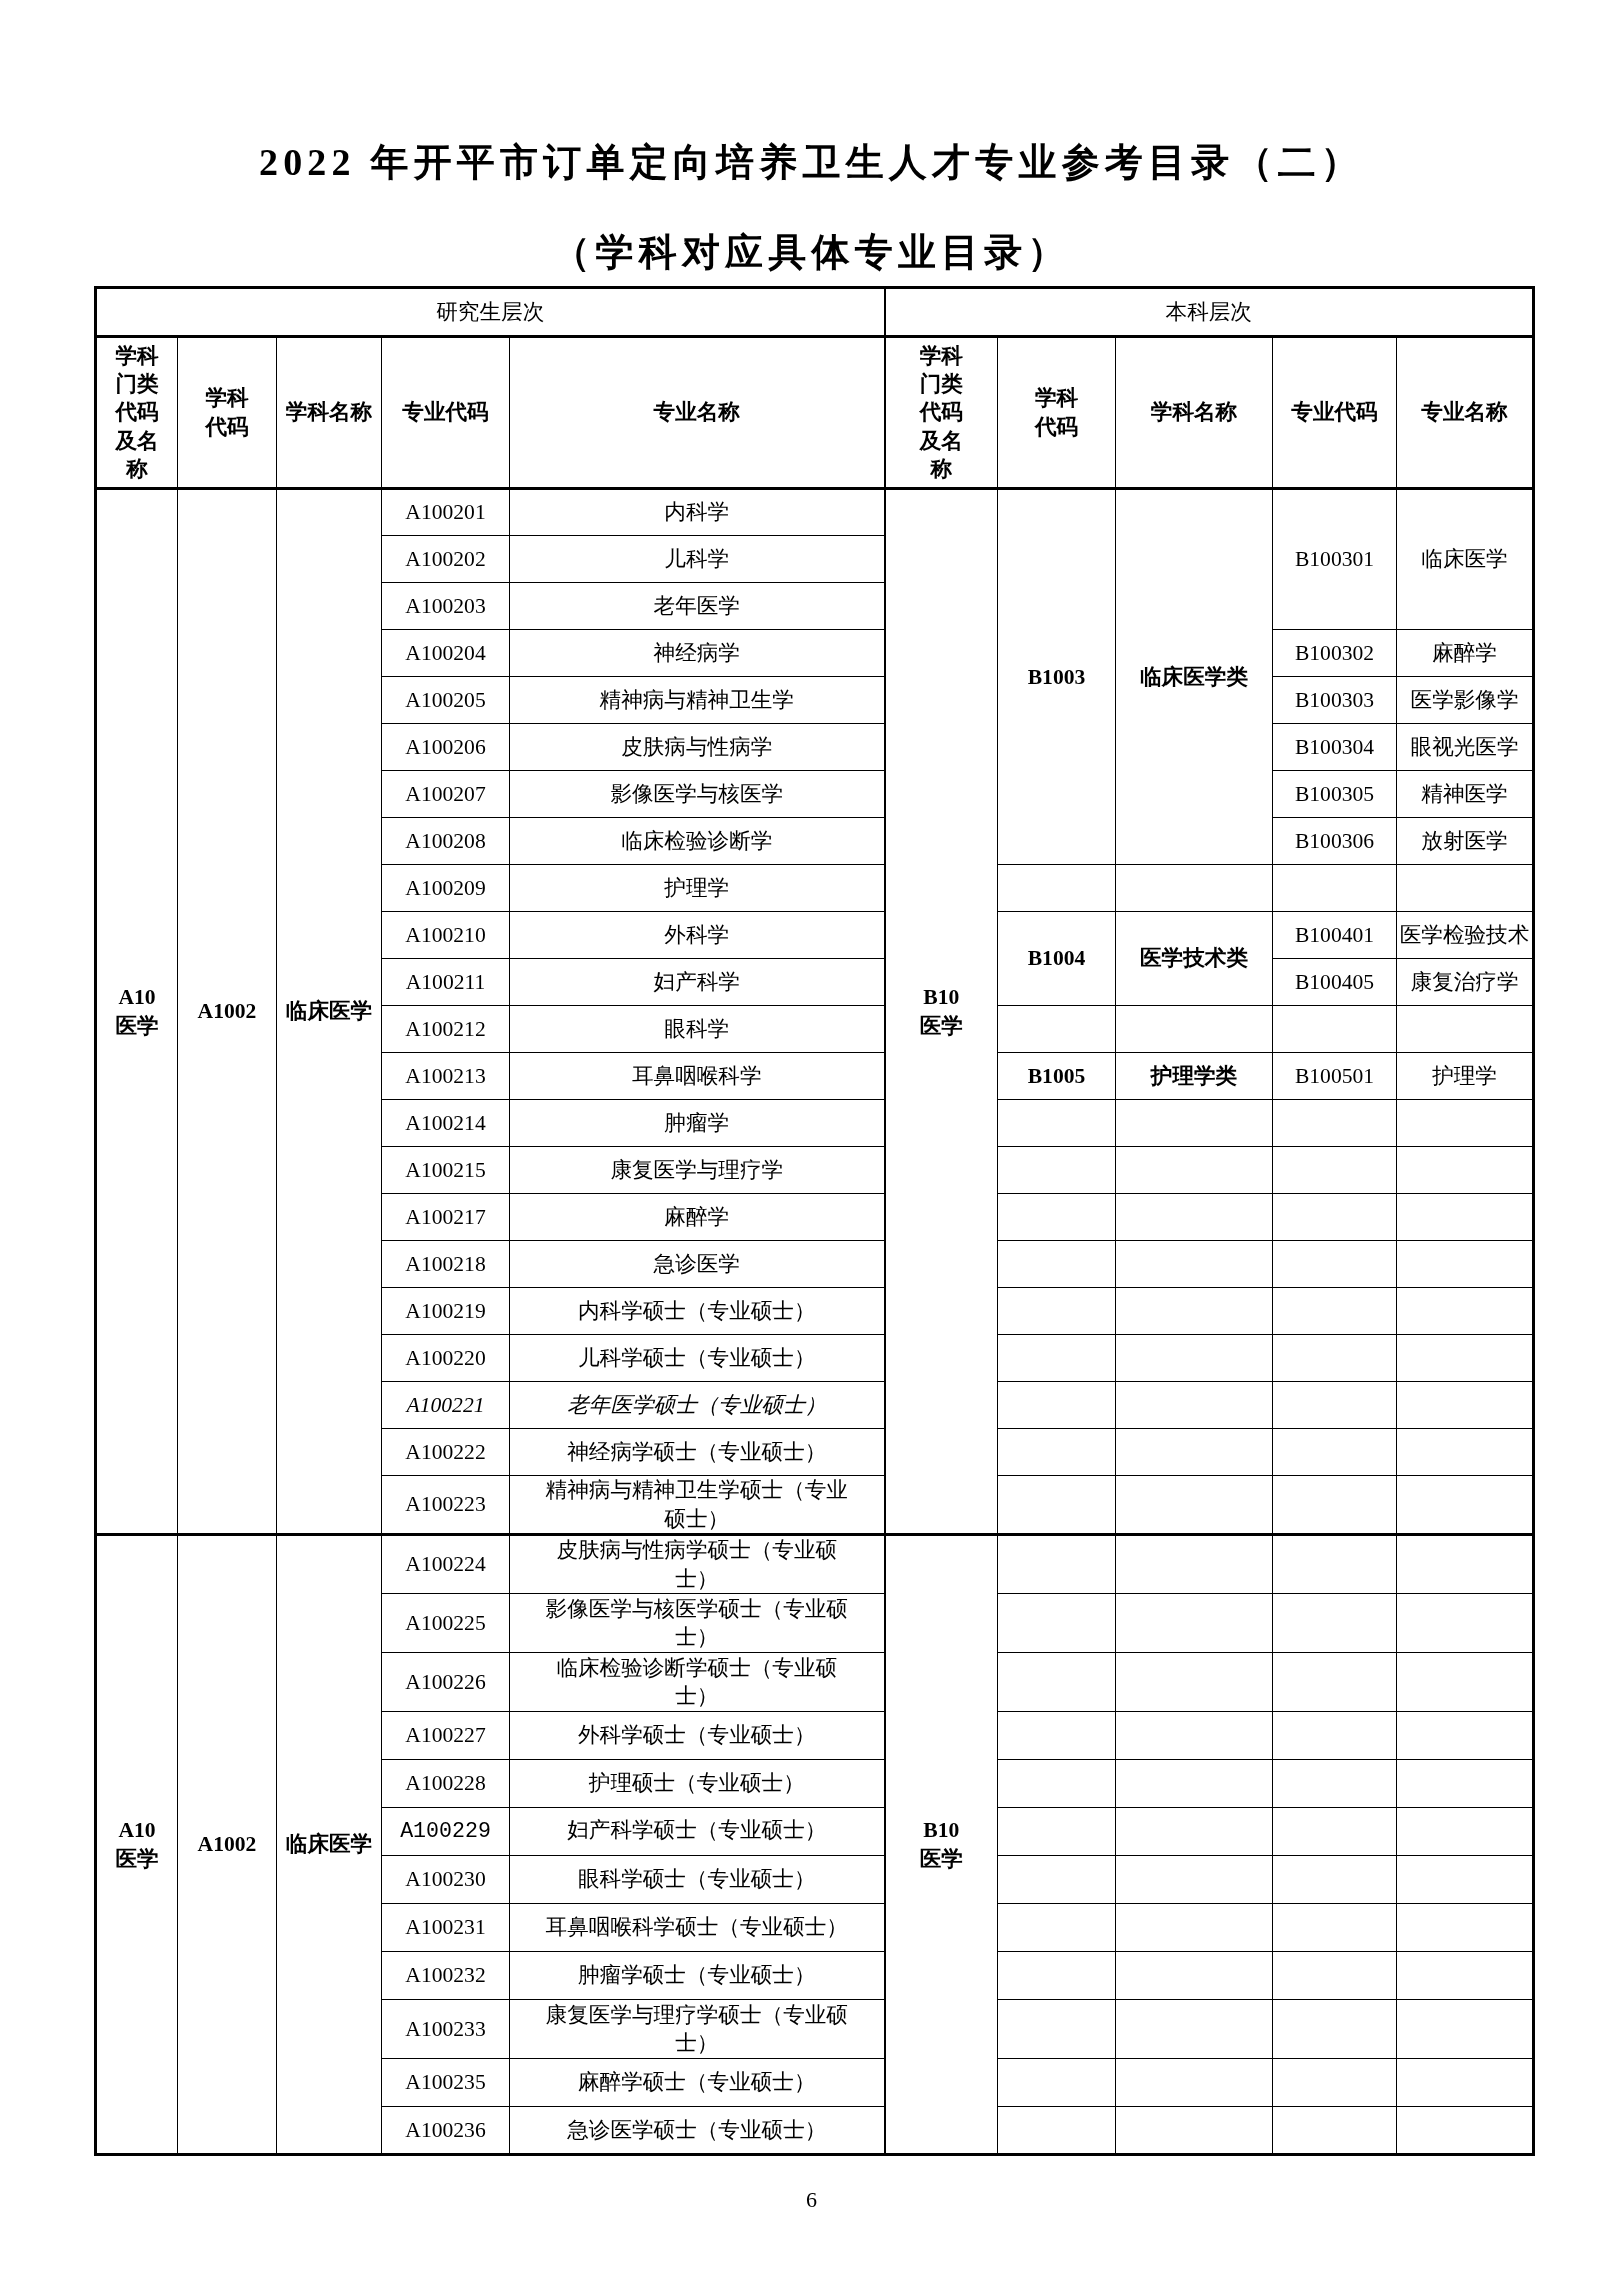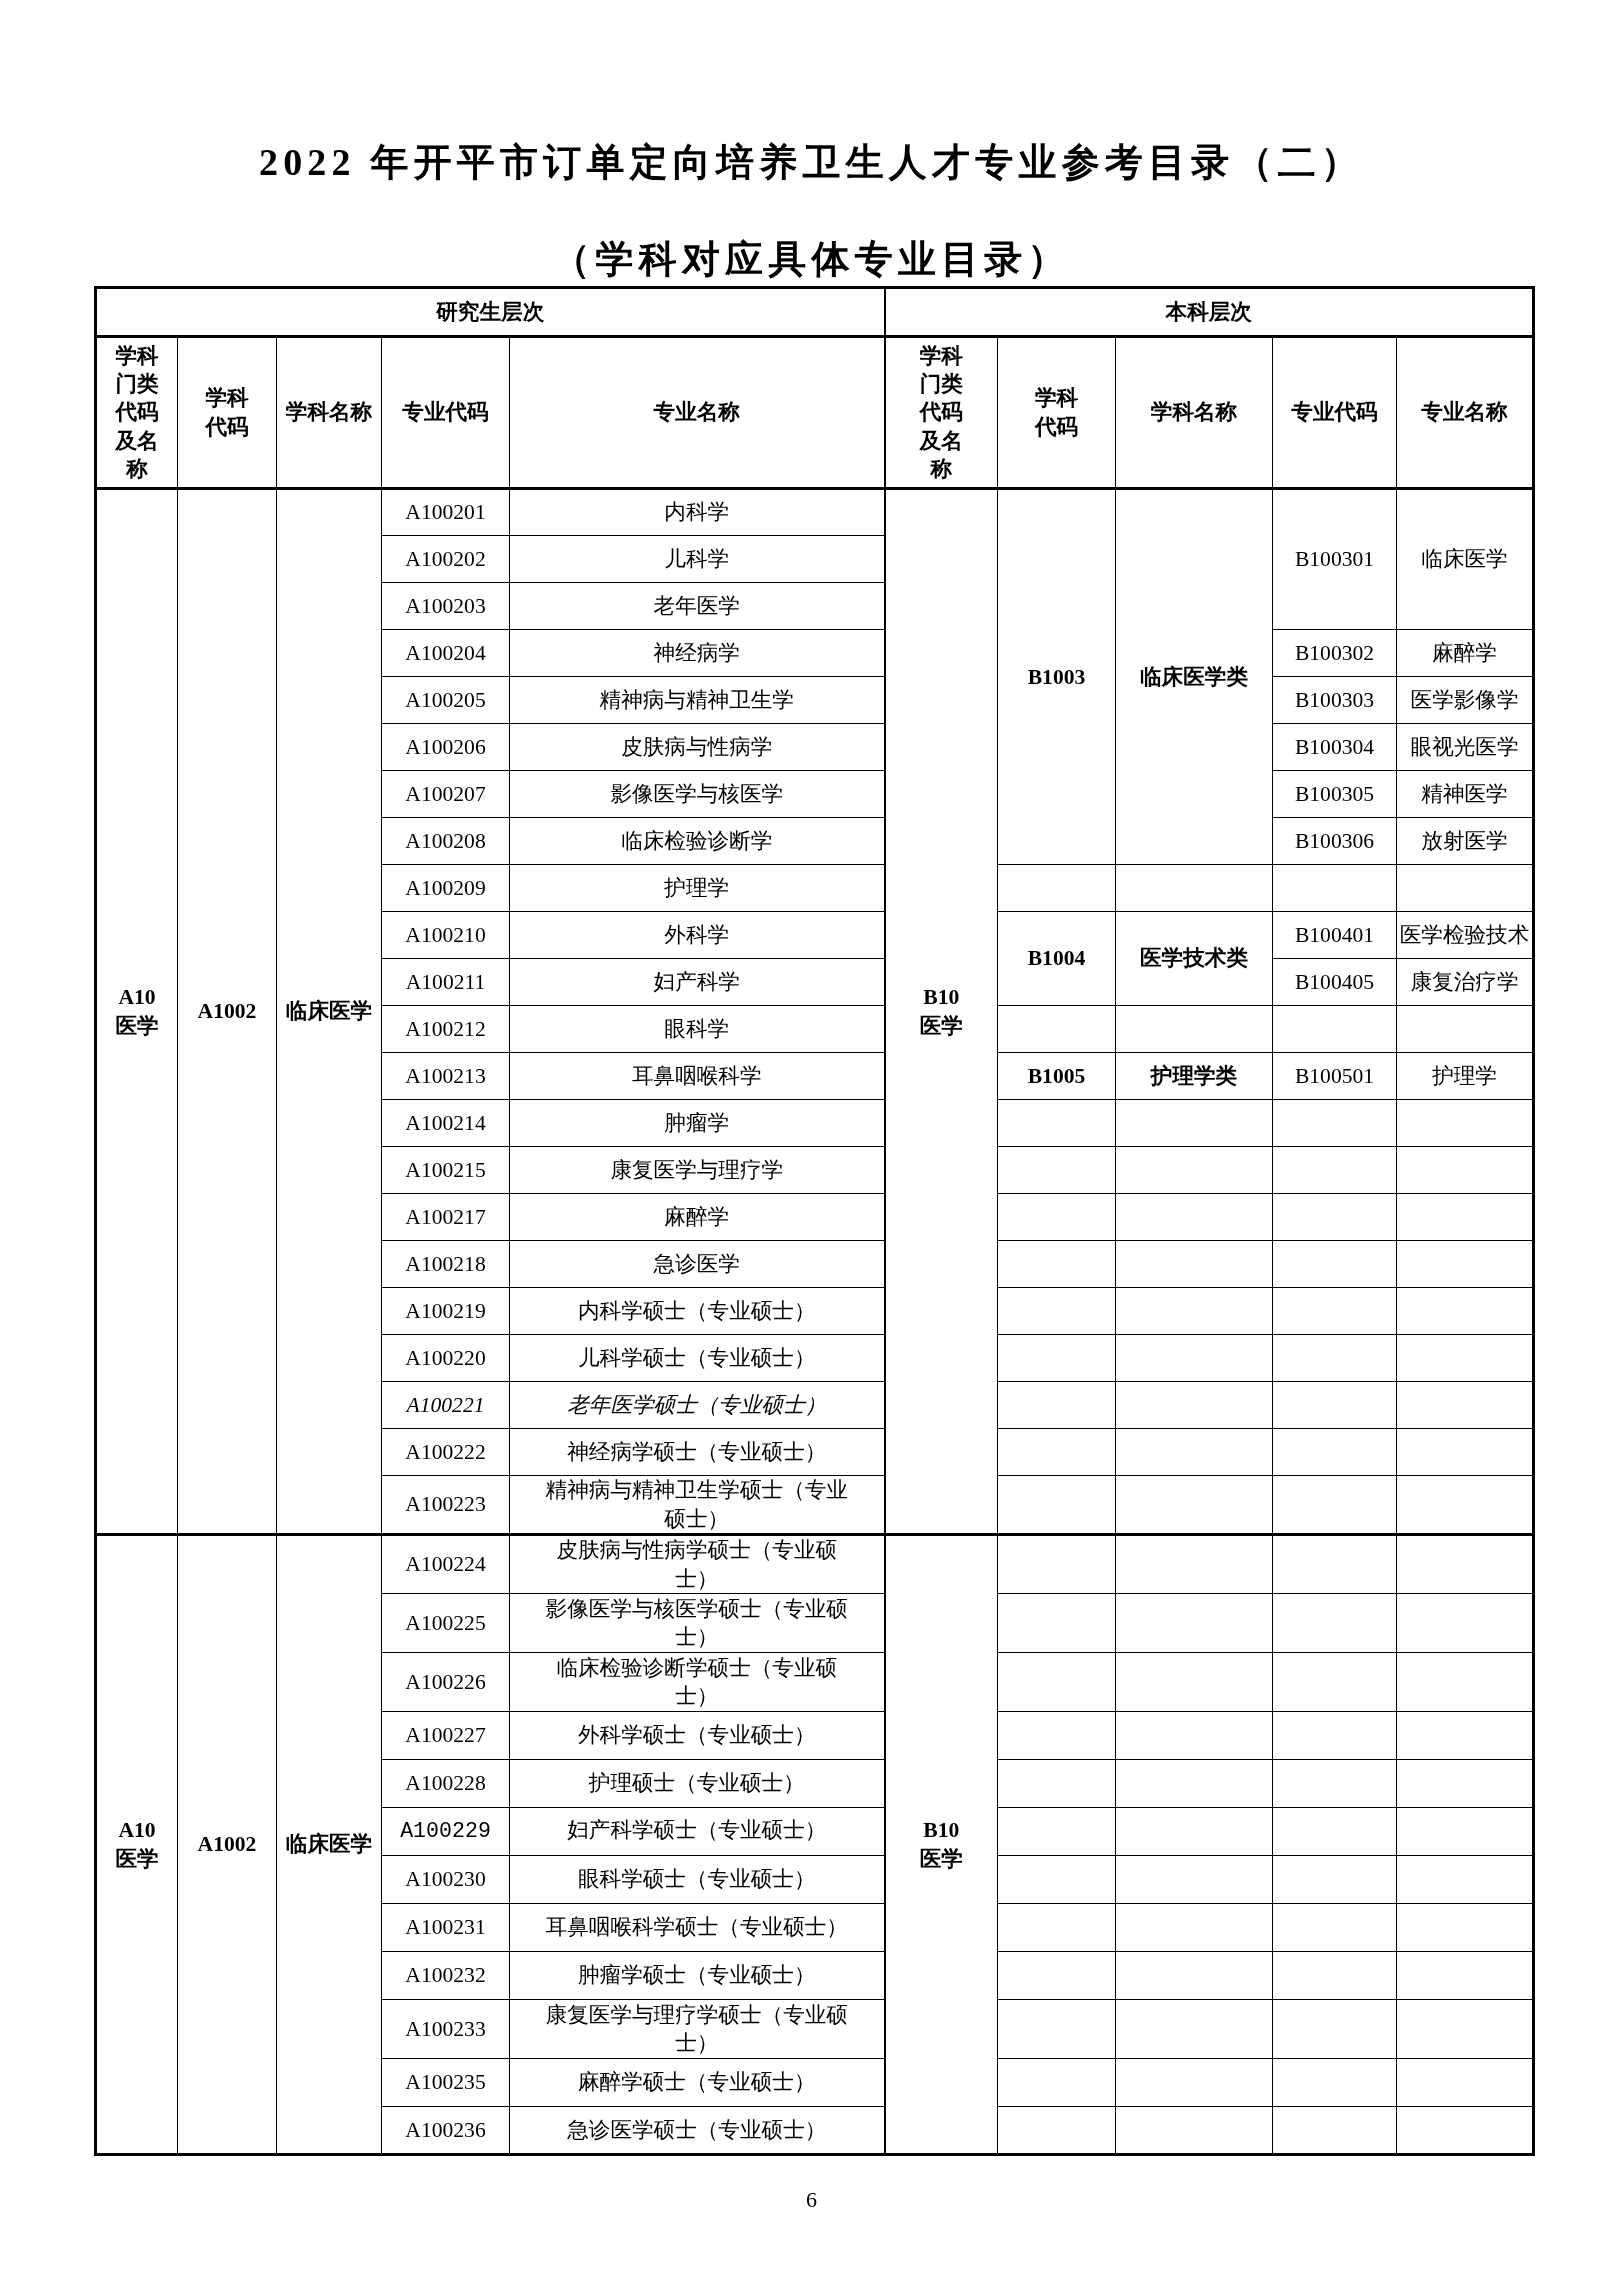--- a/index.html
+++ b/index.html
@@ -9,37 +9,37 @@
     color:#000;
   }
   .page { position:relative; width:1623px; height:2295px; background:#fff; overflow:hidden;border-radius:19px; }
 
   .title {
     position:absolute; left:0; top:139px; width:100%;
     text-align:center; font-size:38px; font-weight:bold;
     letter-spacing:5.2px; line-height:47px; margin:0;
   }
   .subtitle {
-    position:absolute; left:0; top:236px; width:100%;
+    position:absolute; left:0; top:229px; width:100%;
     text-align:center; font-size:38px; font-weight:bold;
     letter-spacing:5.2px; line-height:47px; margin:0;
   }
 
   .tbl-wrap { position:absolute; left:94px; top:286px; }
   table {
     border-collapse:collapse; table-layout:fixed;
     width:1438px; border:3.3px solid #000;
   }
   th, td {
     border:1.3px solid #000;
     text-align:center; vertical-align:middle;
     font-size:21.6px; line-height:1.3; padding:0;
     overflow:hidden;
   }
-  tr.band th { height:46px; font-weight:bold; border-bottom:3.3px solid #000; }
+  tr.band th { height:46px; font-weight:normal; border-bottom:3.3px solid #000; }
   tr.cols th { height:149px; font-weight:bold; border-bottom:3.3px solid #000; }
   .mid { border-left:2.6px solid #000; }
   td.bold { font-weight:bold; }
   td.cat { font-weight:bold; }
   .narrow span, th .hw72 { display:inline-block; max-width:47px; }
   td.namel { padding:0 29.4px; line-break:strict; }
   td.namer { padding:0 2.6px; }
   tr.sec-first > td { border-top:3.3px solid #000; }
 
   .page-num {

